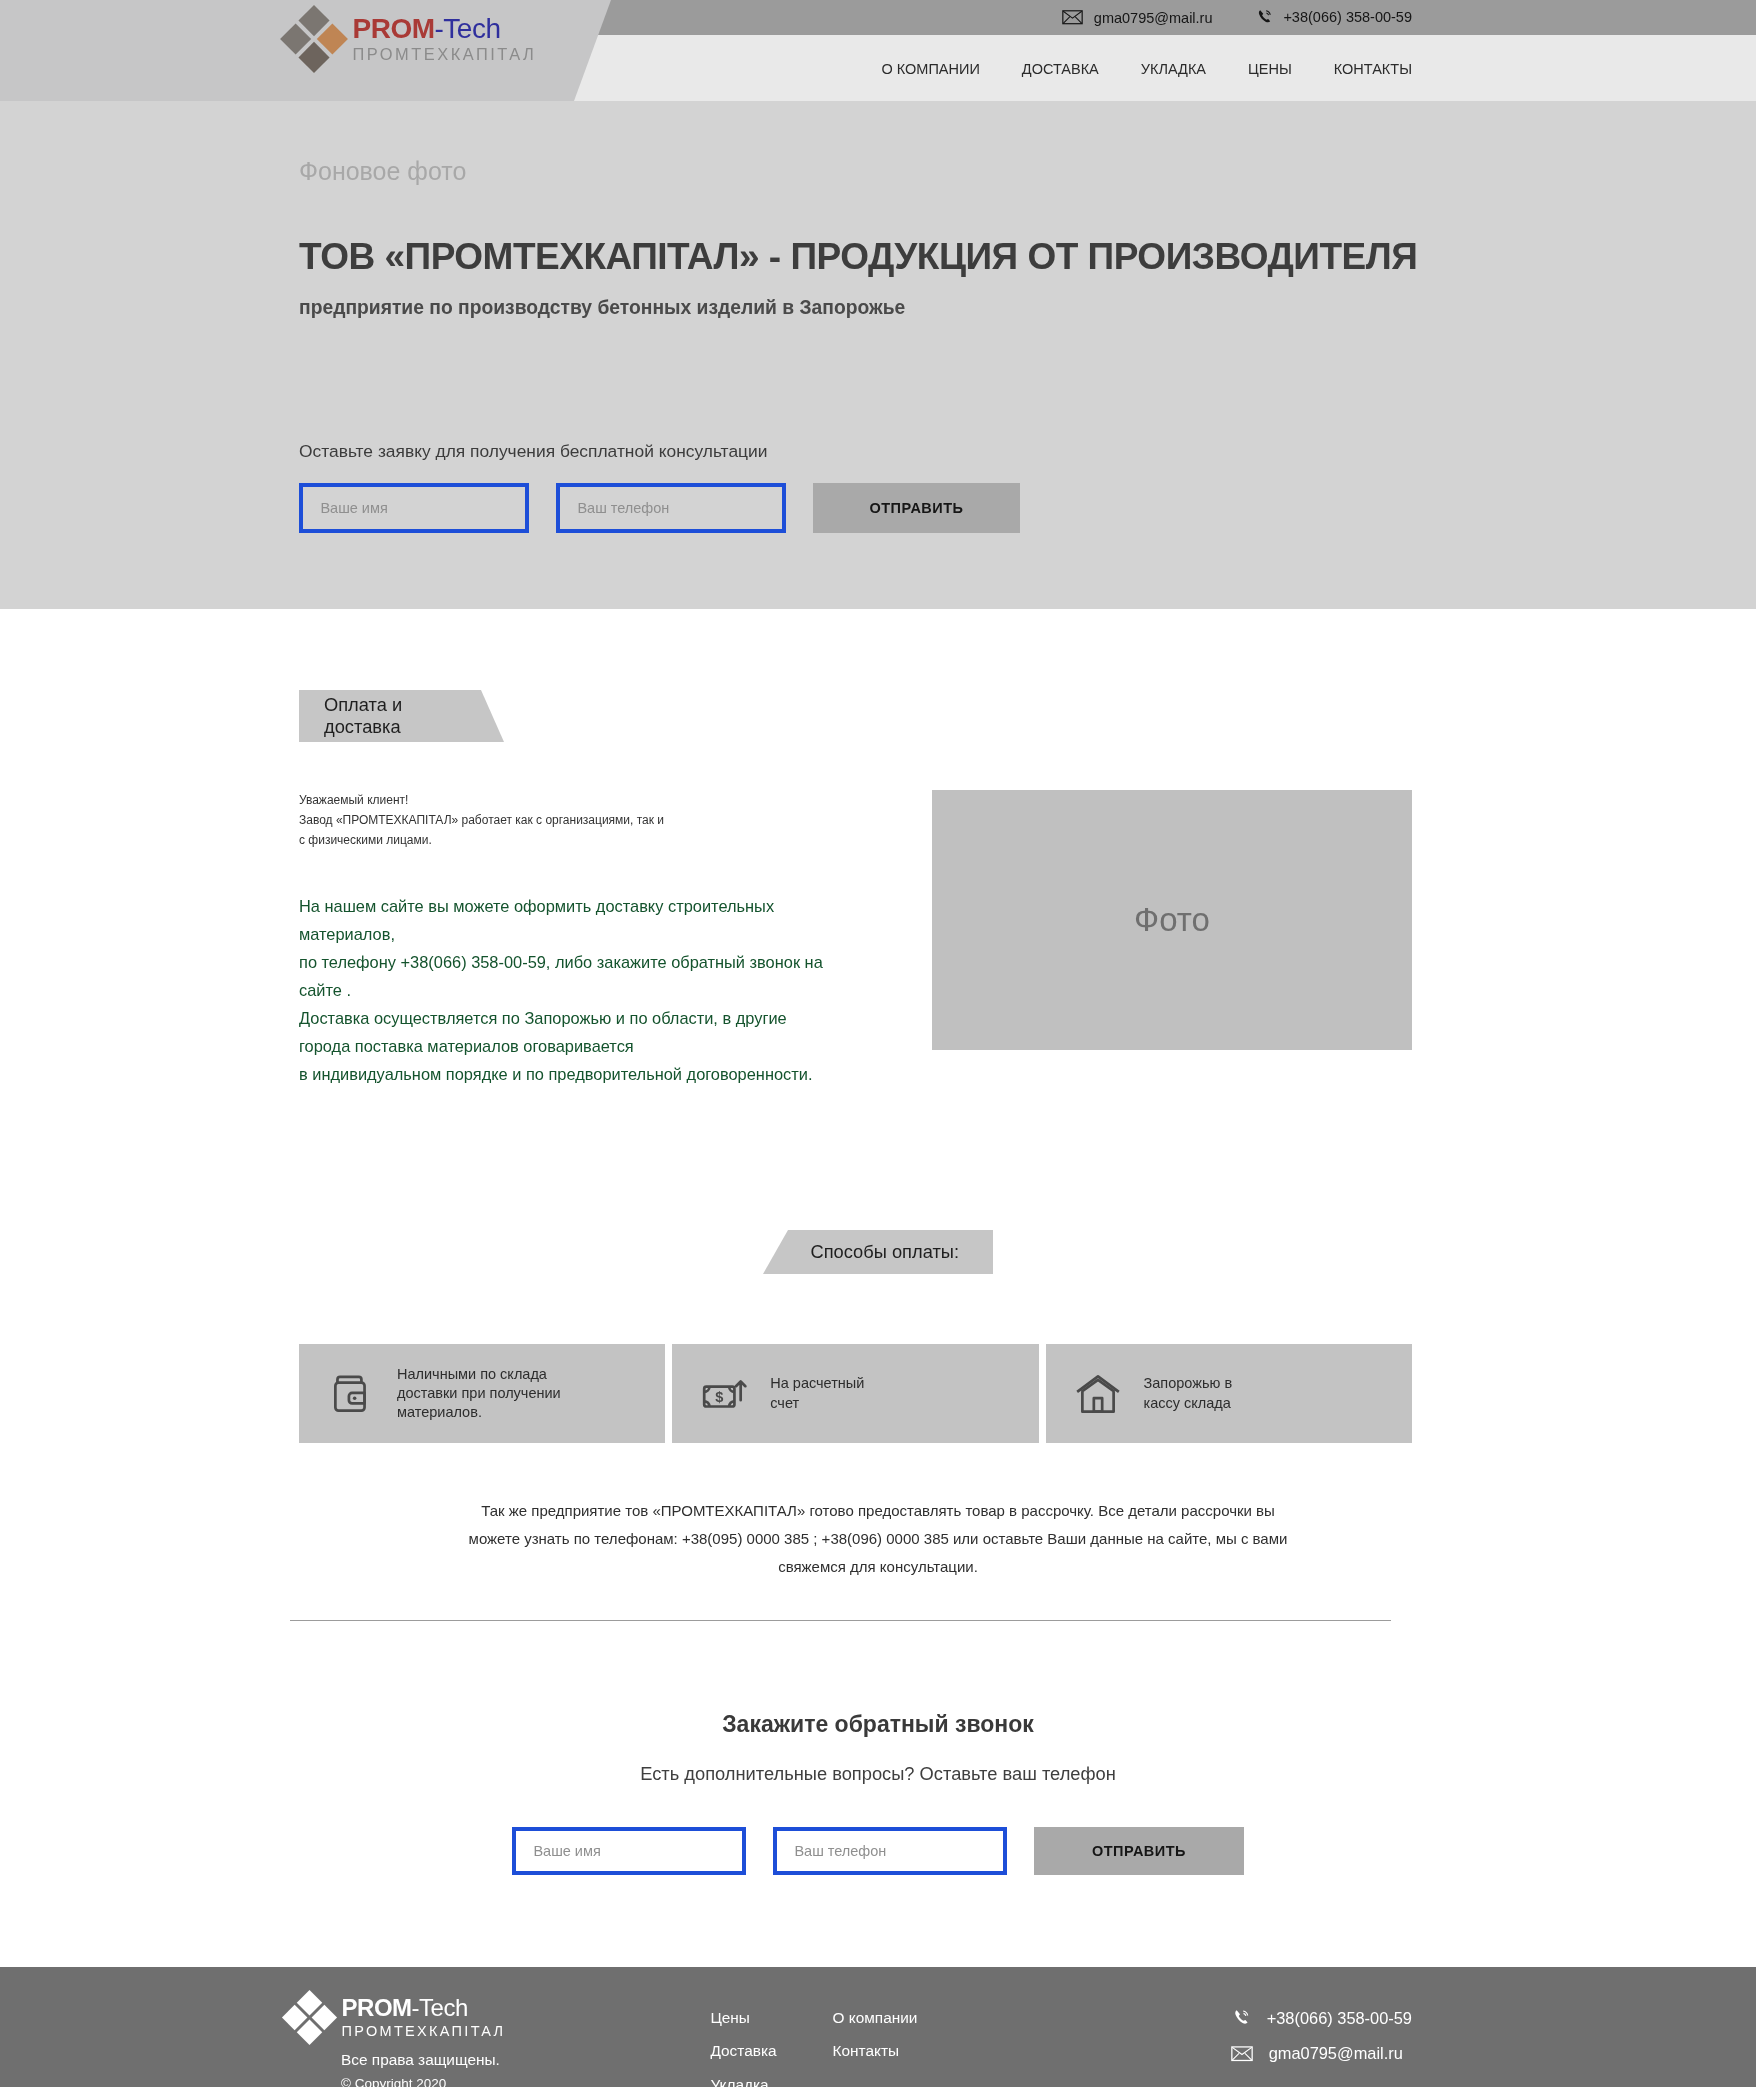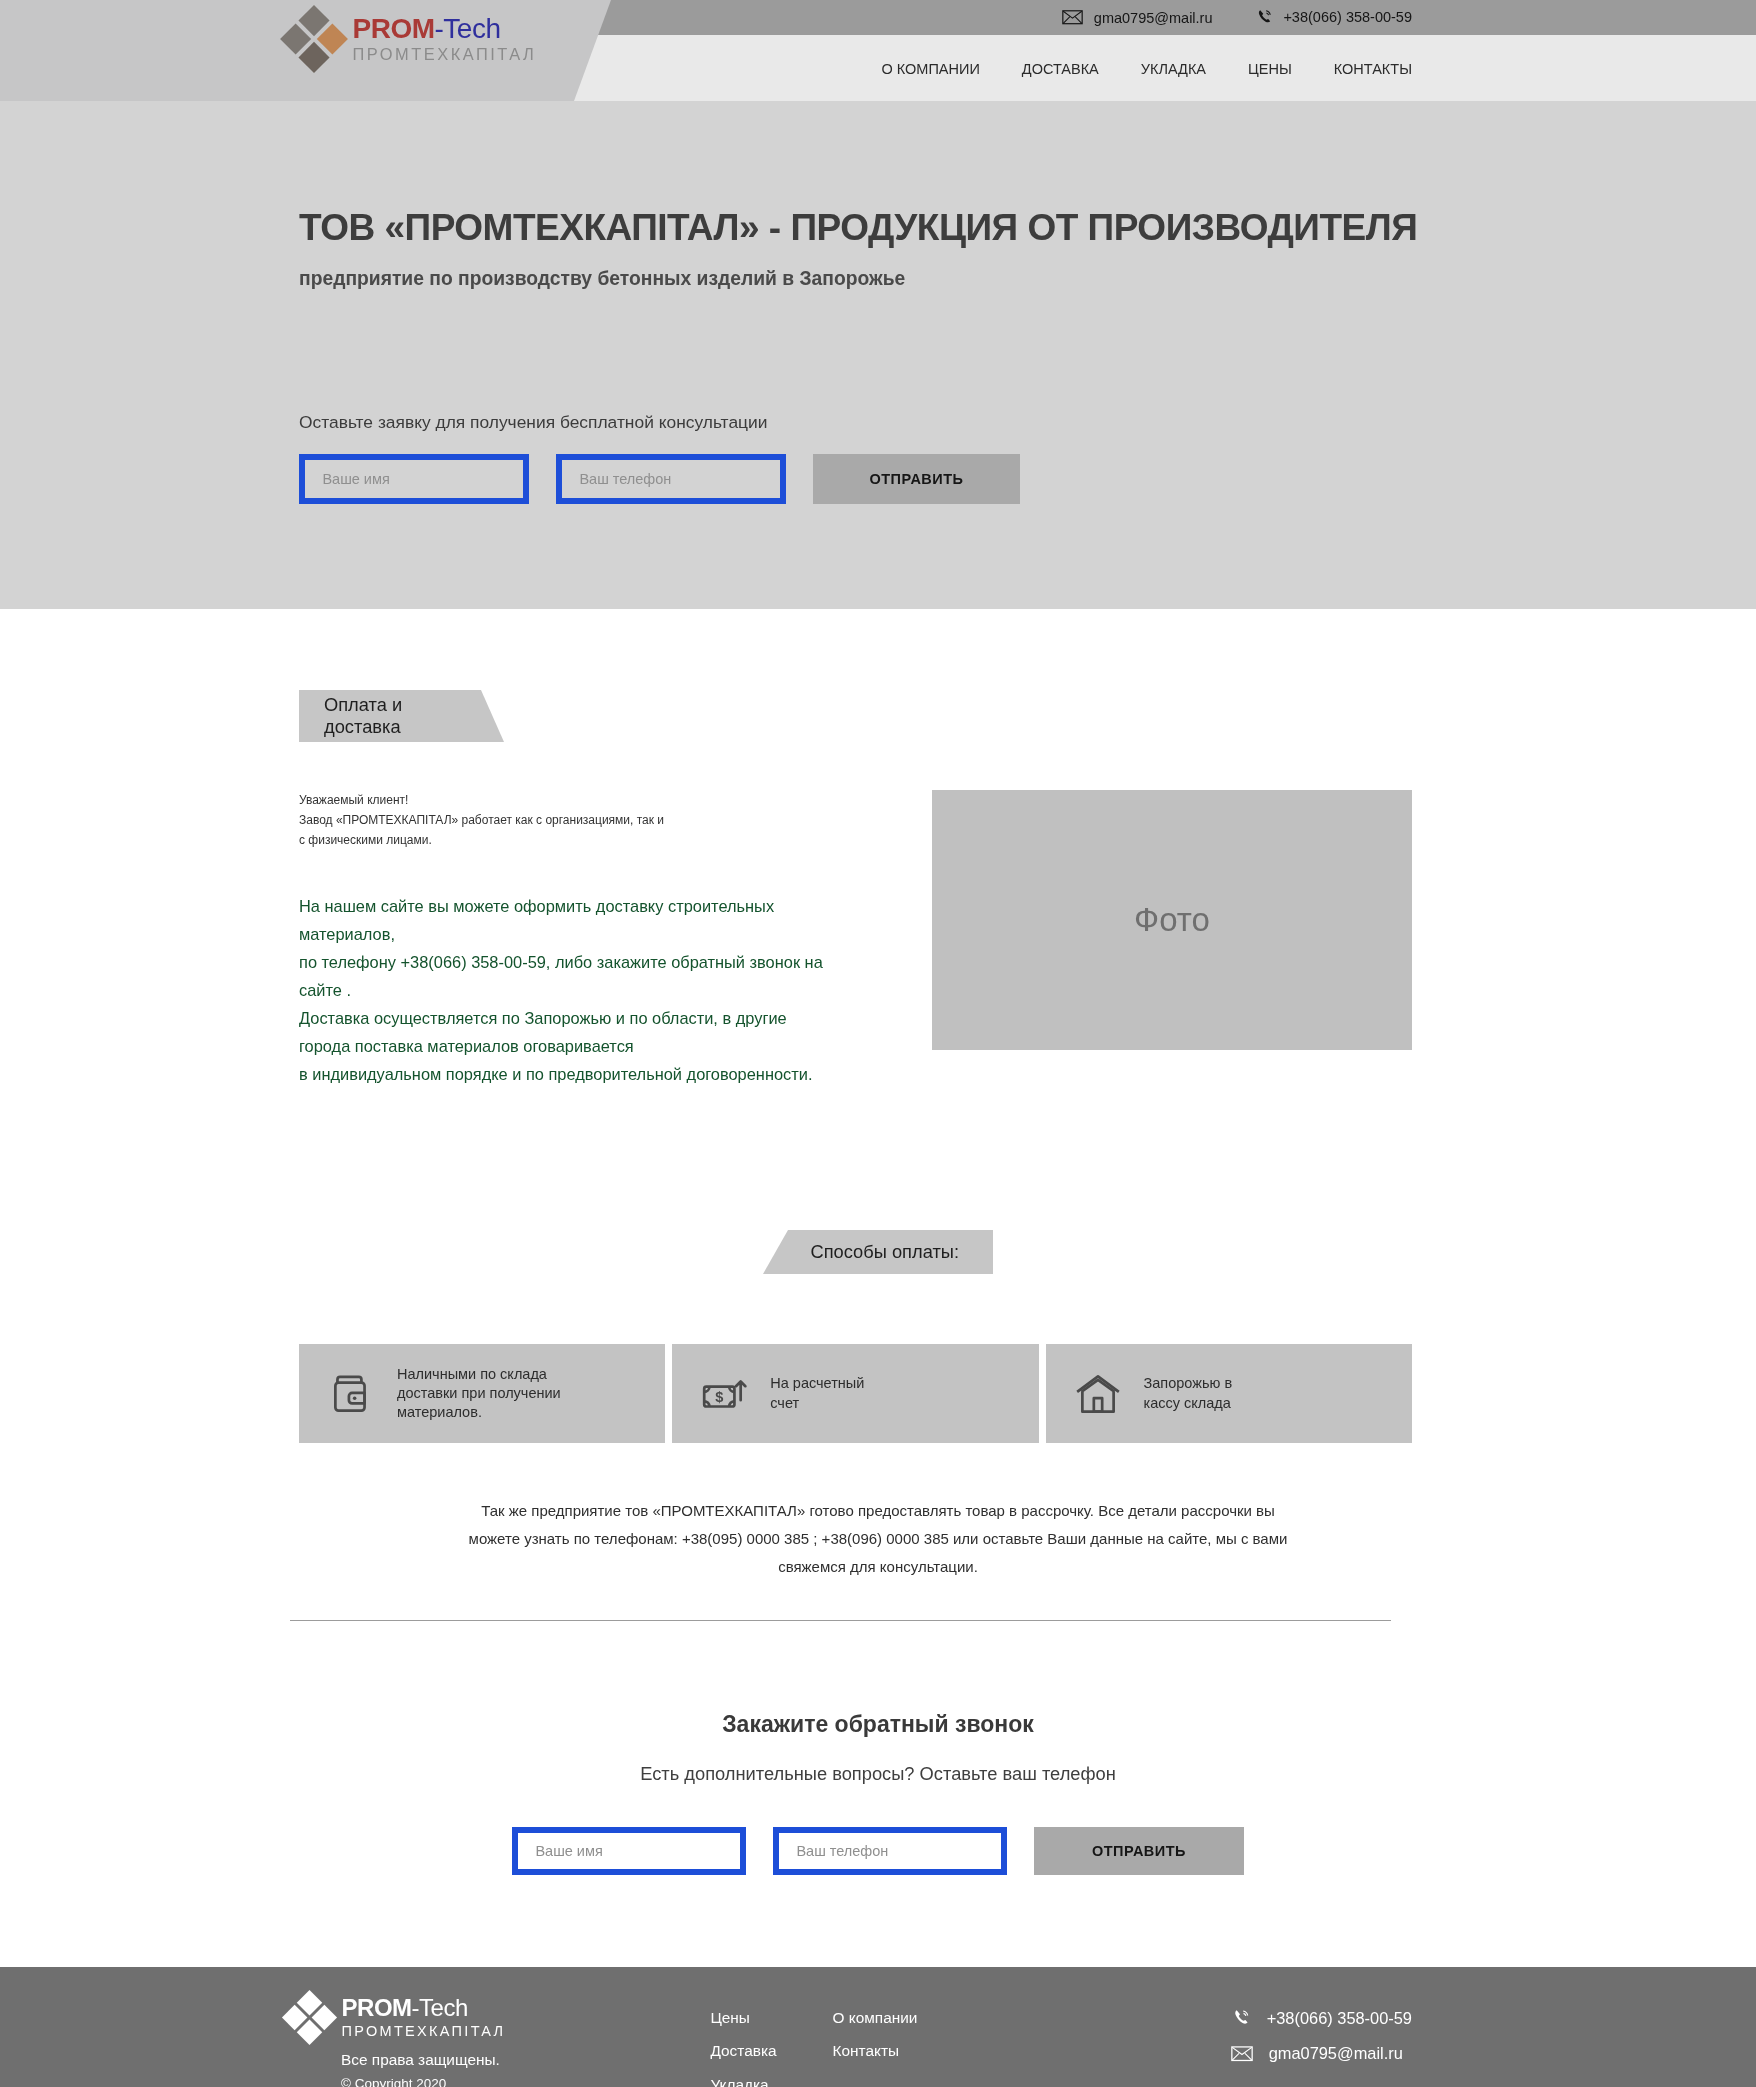--- a/index.html
+++ b/index.html
@@ -51,21 +51,21 @@
   .logo-sub { font-size: 16.4px; color: #8b8b8b; letter-spacing: 2.5px; margin-top: 2.9px; }
 
   
   .hero { height: 508px; background: #d3d3d3; padding: 56px 0 0 299px; }
   .bg-label { font-size: 25px; color: #a8a8a8; }
   .hero-title { margin: 50px 0 0; font-size: 37px; font-weight: bold; color: #3d3d3d; letter-spacing: -0.5px; }
   .hero-sub { margin-top: 19.3px; font-size: 19.3px; font-weight: bold; color: #4a4a4a; }
   .form-label { margin-top: 122px; font-size: 17.4px; color: #3c3c3c; }
   .form-row { margin-top: 21px; display: flex; gap: 27px; align-items: center; }
   .text-input {
-    width: 230px; height: 50px; border: 6px solid #1d4ed8; background: transparent;
+    width: 230px; height: 50px; border: 4px solid #1d4ed8; background: transparent;
     padding: 0 17.4px; font-size: 14.5px; color: #333; font-family: inherit; outline: none;
   }
   .text-input::placeholder { color: #8f8f8f; }
   .submit-btn {
     width: 207px; height: 50px; background: #a9a9a9; border: none;
     font-family: inherit; font-weight: bold; font-size: 14.5px; color: #161616;
     letter-spacing: 0.5px; cursor: pointer;
   }
 
   
@@ -174,20 +174,21 @@
         <i class="d4"></i>
       </span>
     <span class="logo-text">
       <div class="brand"><span class="brand-red">PROM</span><span class="brand-blue">-Tech</span></div>
       <div class="logo-sub">ПРОМТЕХКАПІТАЛ</div>
     </span>
   </div>
 </header>
 
 <section class="hero">
+  <div class="bg-label">Фоновое фото</div>
   <h1 class="hero-title">ТОВ «ПРОМТЕХКАПІТАЛ» - ПРОДУКЦИЯ ОТ ПРОИЗВОДИТЕЛЯ</h1>
   <div class="hero-sub">предприятие по производству бетонных изделий в Запорожье</div>
   <div class="form-label">Оставьте заявку для получения бесплатной консультации</div>
   <div class="form-row">
     <input class="text-input" type="text" placeholder="Ваше имя" style="">
     <input class="text-input" type="text" placeholder="Ваш телефон" style="">
     <button class="submit-btn">ОТПРАВИТЬ</button>
   </div>
 </section>
 

